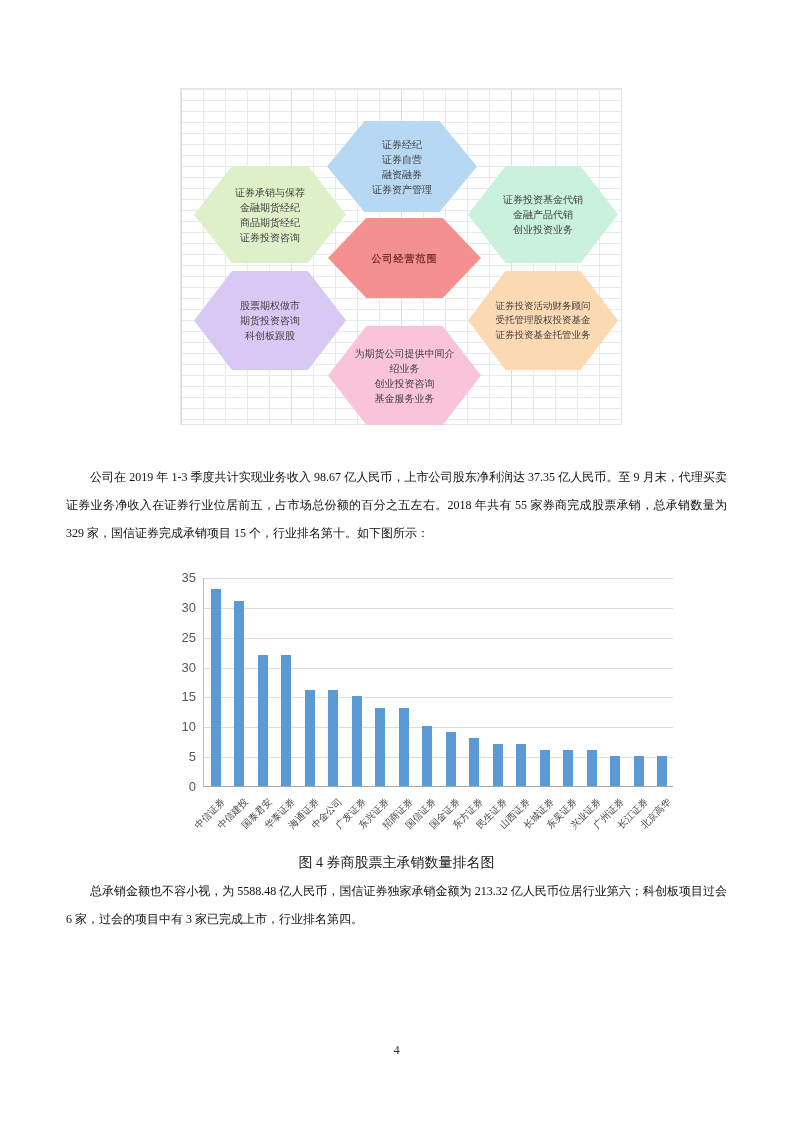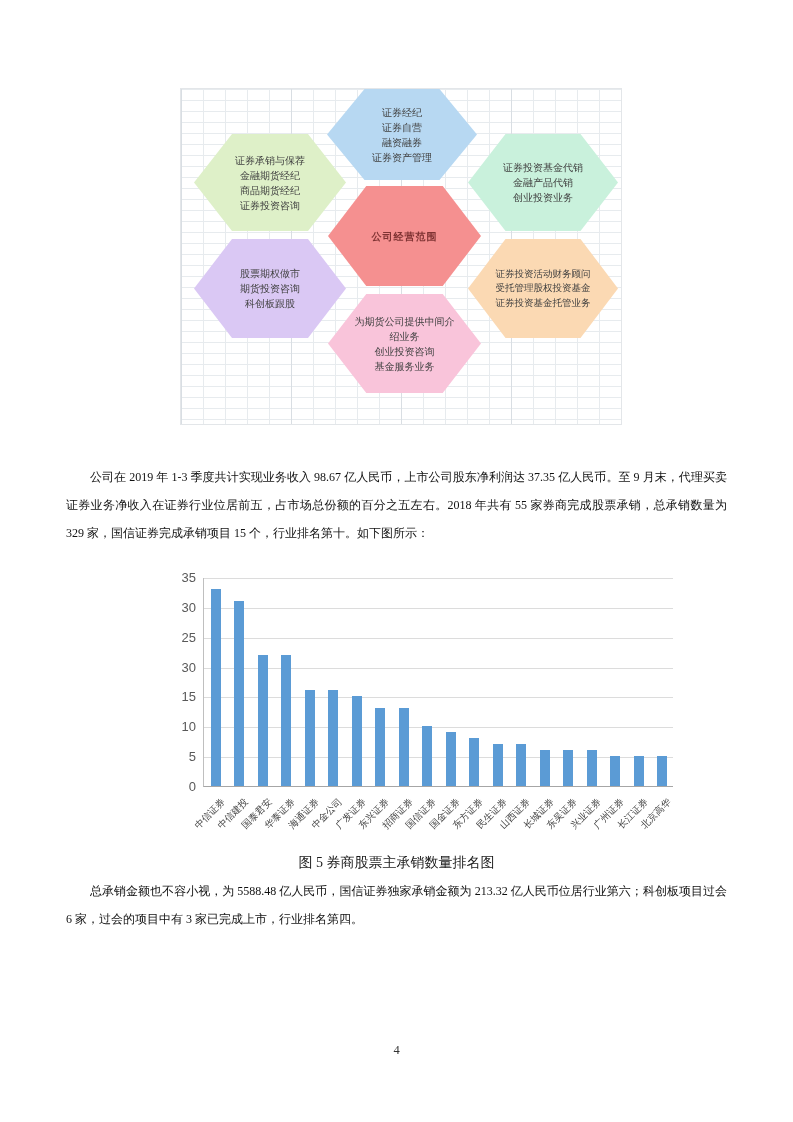--- a/index.html
+++ b/index.html
@@ -20,25 +20,26 @@
       linear-gradient(90deg, #e7ebee 1px, transparent 1px);
     background-size: 110px 100%, 22px 11px, 22px 11px;
   }
   .hex {
     position:absolute;
     clip-path: polygon(25% 0%, 75% 0%, 100% 50%, 75% 100%, 25% 100%, 0% 50%);
     display:flex; align-items:center; justify-content:center;
     text-align:center; font-family:"Liberation Sans", sans-serif;
     font-size:10px; line-height:1.5; color:#404040;
     white-space:pre-line;
+    margin-top:32px;
   }
   .hex-top         { left:146px; top:0;     width:150px; height:91px; }
   .hex-top-left    { left:13px;  top:45px;  width:152px; height:97px; }
   .hex-top-right   { left:287px; top:45px;  width:150px; height:97px; }
-  .hex-center      { left:147px; top:97px;  width:153px; height:100px;
+  .hex-center      { left:147px; top:97px;  width:153px; height:80px;
                      font-weight:bold; color:#7f3333; letter-spacing:1px; }
   .hex-bottom-left { left:13px;  top:150px; width:152px; height:99px; }
   .hex-bottom-right{ left:287px; top:150px; width:150px; height:99px; font-size:9.5px;}
   .hex-bottom      { left:147px; top:205px; width:153px; height:99px; }
 
   .caption {
     position:absolute; left:0; width:793px; text-align:center;
     font-size:14px; color:#1a1a1a;
   }
   .caption3 { top:430px; }
@@ -161,18 +162,18 @@
         <div class="xlabel" style="left: 321.25px; top: 6px;">山西证券</div>
         <div class="xlabel" style="left: 344.75px; top: 6px;">长城证券</div>
         <div class="xlabel" style="left: 368.25px; top: 6px;">东吴证券</div>
         <div class="xlabel" style="left: 391.75px; top: 6px;">兴业证券</div>
         <div class="xlabel" style="left: 415.25px; top: 6px;">广州证券</div>
         <div class="xlabel" style="left: 438.75px; top: 6px;">长江证券</div>
         <div class="xlabel" style="left: 462.25px; top: 6px;">北京高华</div>
       </div>
   </div>
 
-  <div class="caption caption4">图 5 券商股票主承销数量排名图</div>
+  <div class="caption caption4">图 4 券商股票主承销数量排名图</div>
 
   <div class="para para2">总承销金额也不容小视，为 5588.48 亿人民币，国信证券独家承销金额为 213.32 亿人民币位居行业第六；科创板项目过会 6 家，过会的项目中有 3 家已完成上市，行业排名第四。</div>
 
   <div class="page-number">4</div>
 </div>
 
 </body></html>

